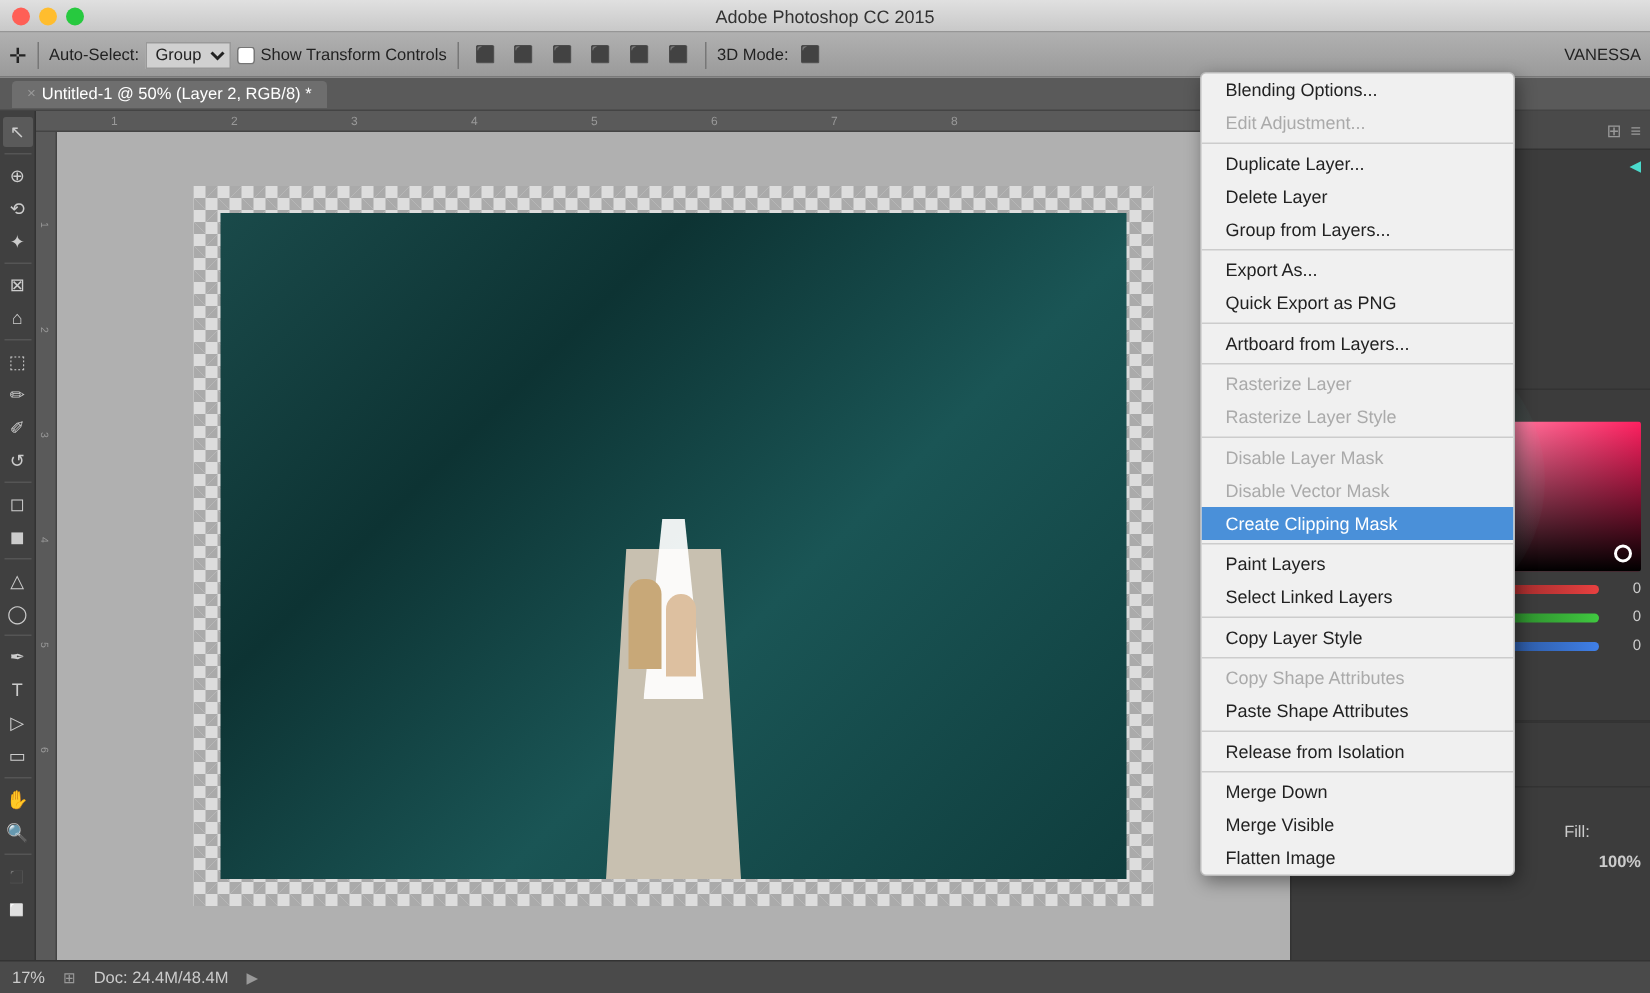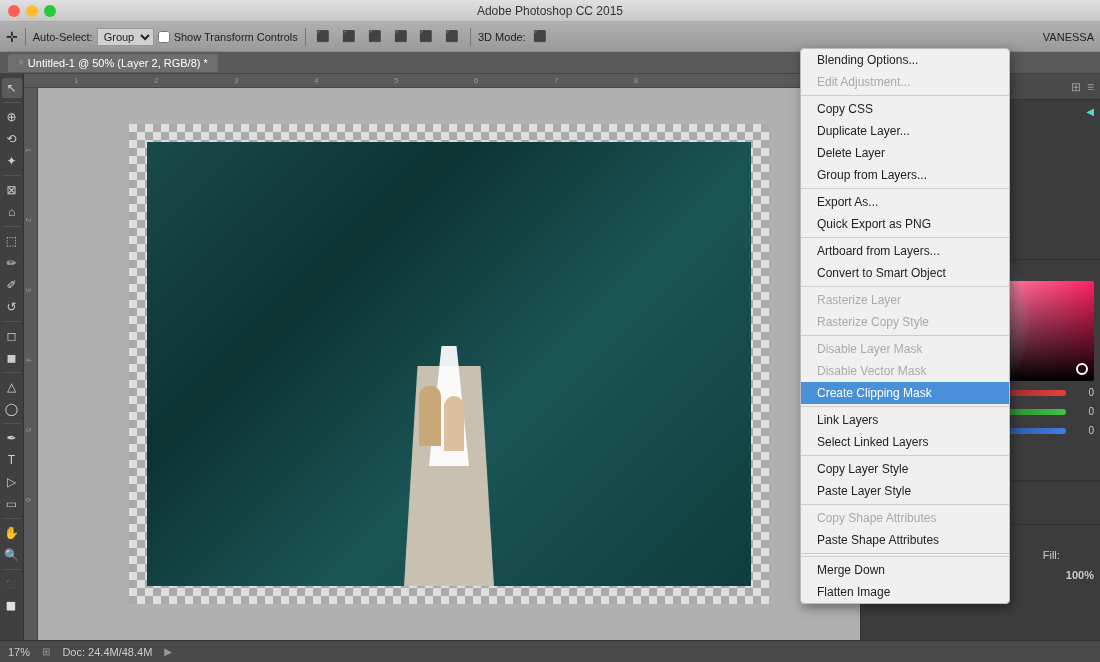--- a/index.html
+++ b/index.html
@@ -608,85 +608,82 @@
 
 <div class="context-menu">
   <div class="cm-item">
       <span>Blending Options...</span>
     </div>
   <div class="cm-item disabled">
       <span>Edit Adjustment...</span>
     </div>
   <div class="cm-sep"></div>
   <div class="cm-item">
-      <span>Copy CSS</span>
-    </div>
-  <div class="cm-item">
       <span>Duplicate Layer...</span>
     </div>
   <div class="cm-item">
       <span>Delete Layer</span>
     </div>
   <div class="cm-item">
       <span>Group from Layers...</span>
     </div>
   <div class="cm-sep"></div>
   <div class="cm-item">
       <span>Export As...</span>
     </div>
   <div class="cm-item">
       <span>Quick Export as PNG</span>
     </div>
   <div class="cm-sep"></div>
   <div class="cm-item">
       <span>Artboard from Layers...</span>
-    </div>
-  <div class="cm-item">
-      <span>Convert to Smart Object</span>
     </div>
   <div class="cm-sep"></div>
   <div class="cm-item disabled">
       <span>Rasterize Layer</span>
     </div>
   <div class="cm-item disabled">
-      <span>Rasterize Copy Style</span>
+      <span>Rasterize Layer Style</span>
     </div>
   <div class="cm-sep"></div>
   <div class="cm-item disabled">
       <span>Disable Layer Mask</span>
     </div>
   <div class="cm-item disabled">
       <span>Disable Vector Mask</span>
     </div>
   <div class="cm-item highlighted">
       <span>Create Clipping Mask</span>
     </div>
   <div class="cm-sep"></div>
   <div class="cm-item">
-      <span>Link Layers</span>
+      <span>Paint Layers</span>
     </div>
   <div class="cm-item">
       <span>Select Linked Layers</span>
     </div>
   <div class="cm-sep"></div>
   <div class="cm-item">
       <span>Copy Layer Style</span>
-    </div>
-  <div class="cm-item">
-      <span>Paste Layer Style</span>
     </div>
   <div class="cm-sep"></div>
   <div class="cm-item disabled">
       <span>Copy Shape Attributes</span>
     </div>
   <div class="cm-item">
       <span>Paste Shape Attributes</span>
     </div>
   <div class="cm-sep"></div>
+  <div class="cm-item">
+      <span>Release from Isolation</span>
+    </div>
   <div class="cm-sep"></div>
   <div class="cm-item">
       <span>Merge Down</span>
     </div>
   <div class="cm-item">
+      <span>Merge Visible</span>
+    </div>
+  <div class="cm-item">
       <span>Flatten Image</span>
     </div>
 
 </div>
 
 </body></html>

